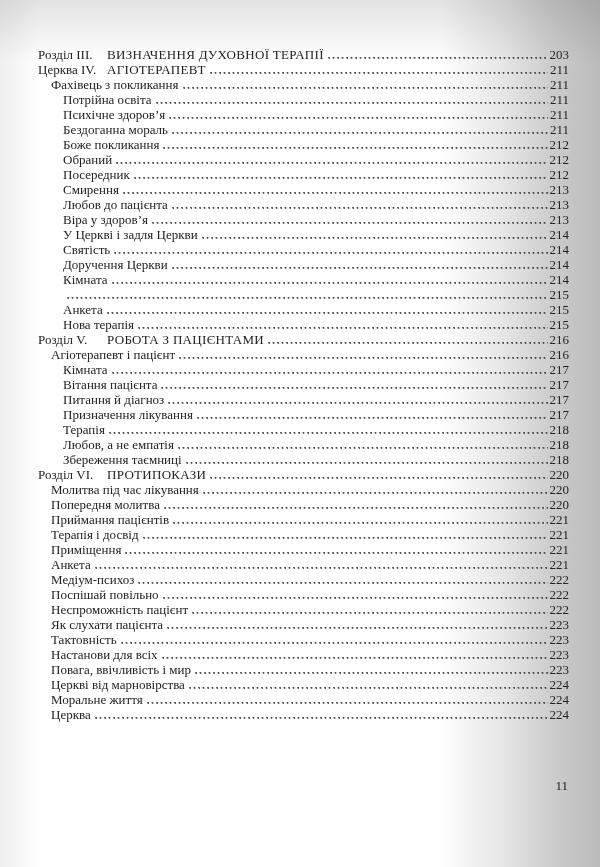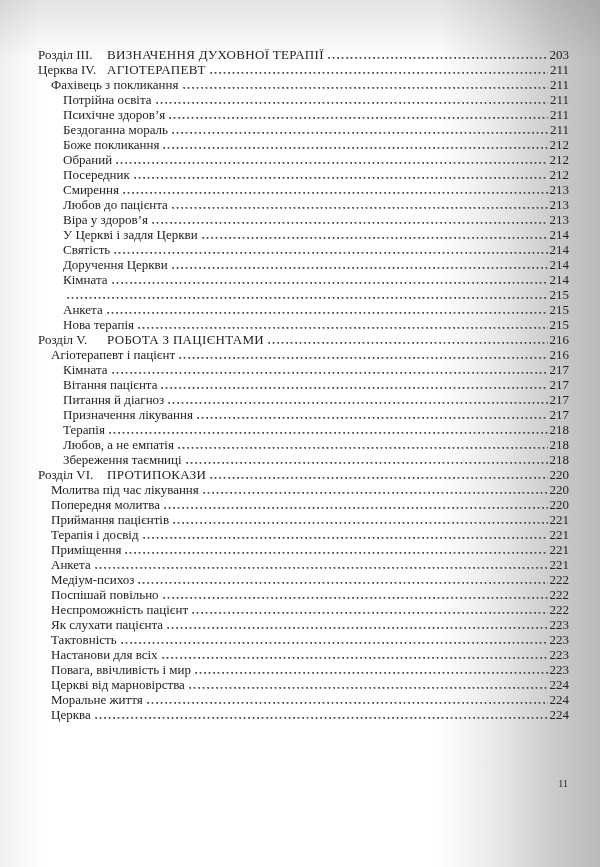--- a/index.html
+++ b/index.html
@@ -53,21 +53,21 @@
     background-position: left bottom;
   }
   .page-num {
     flex: none;
     text-align: right;
   }
   .footer-page-number {
     position: absolute;
     top: 778px;
     right: 32px;
-    font-size: 10px;
+    font-size: 13px;
     color: #222222;
   }
 </style>
 </head>
 <body>
 
 <div class="page">
   <div class="toc">
       <div class="toc-row level-0 chapter">
     <span class="entry-prefix">Розділ III.</span>

